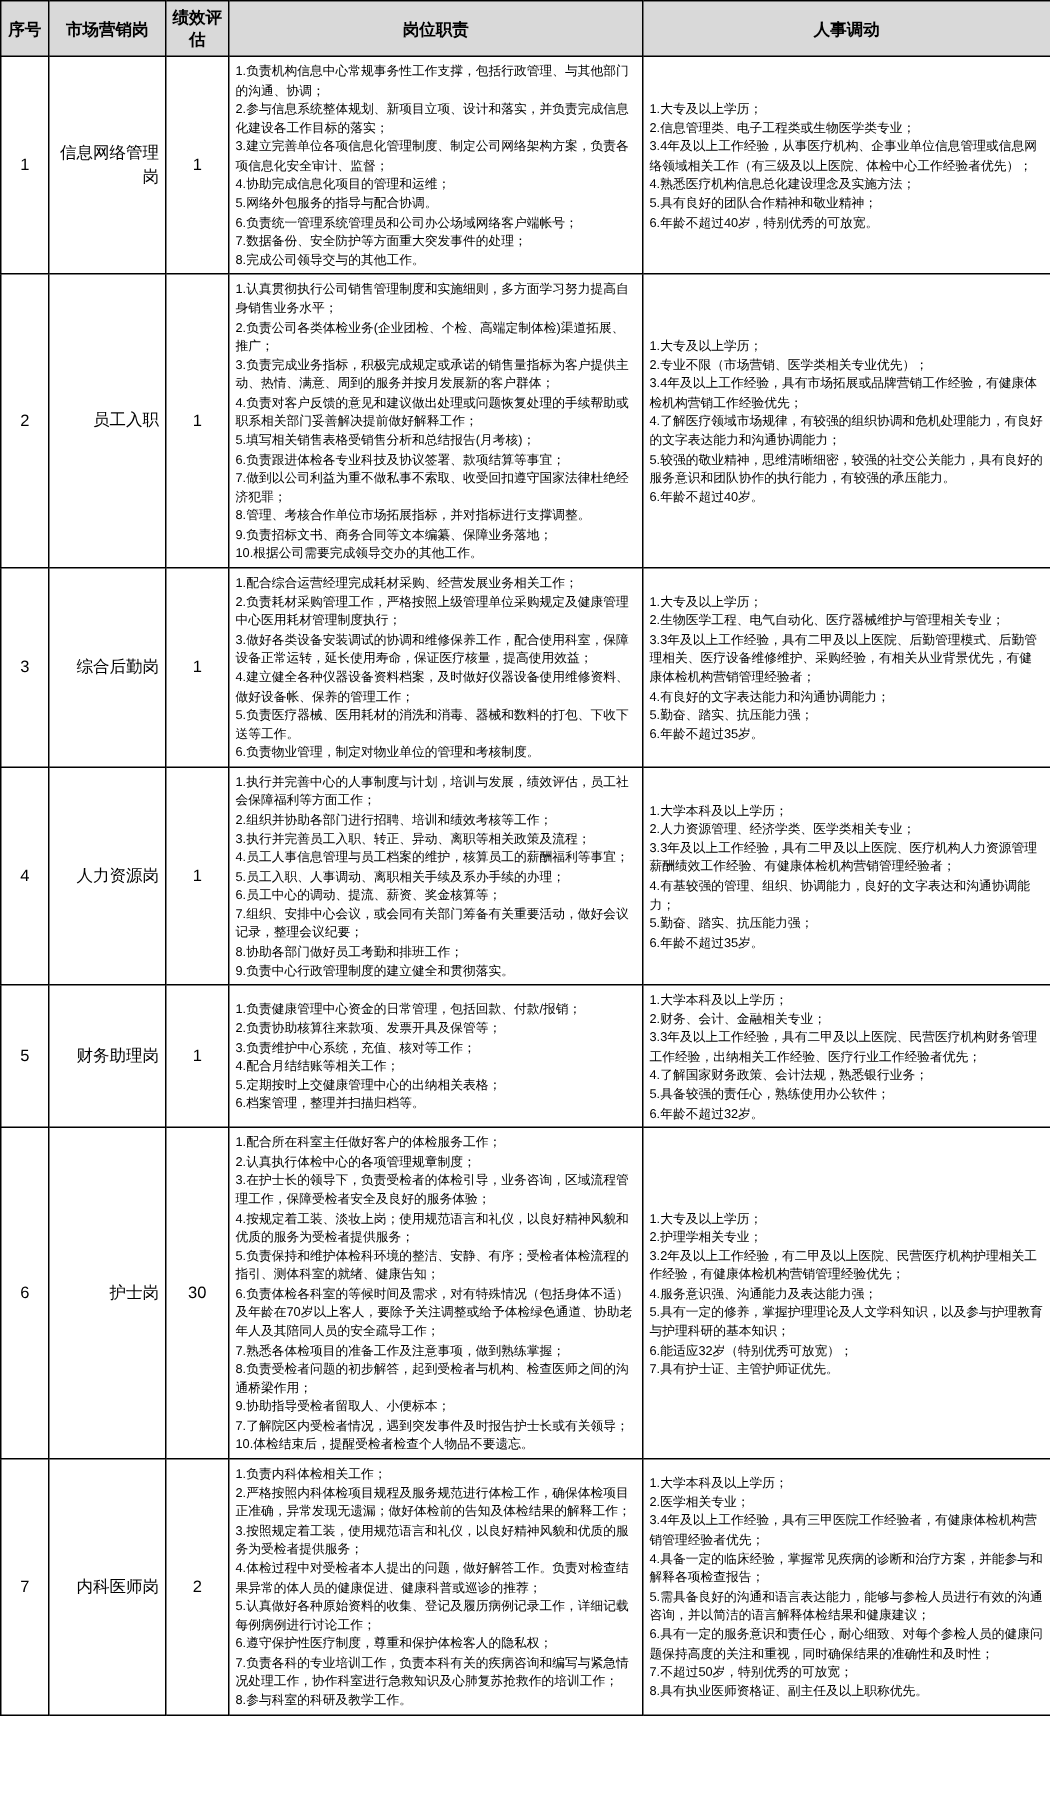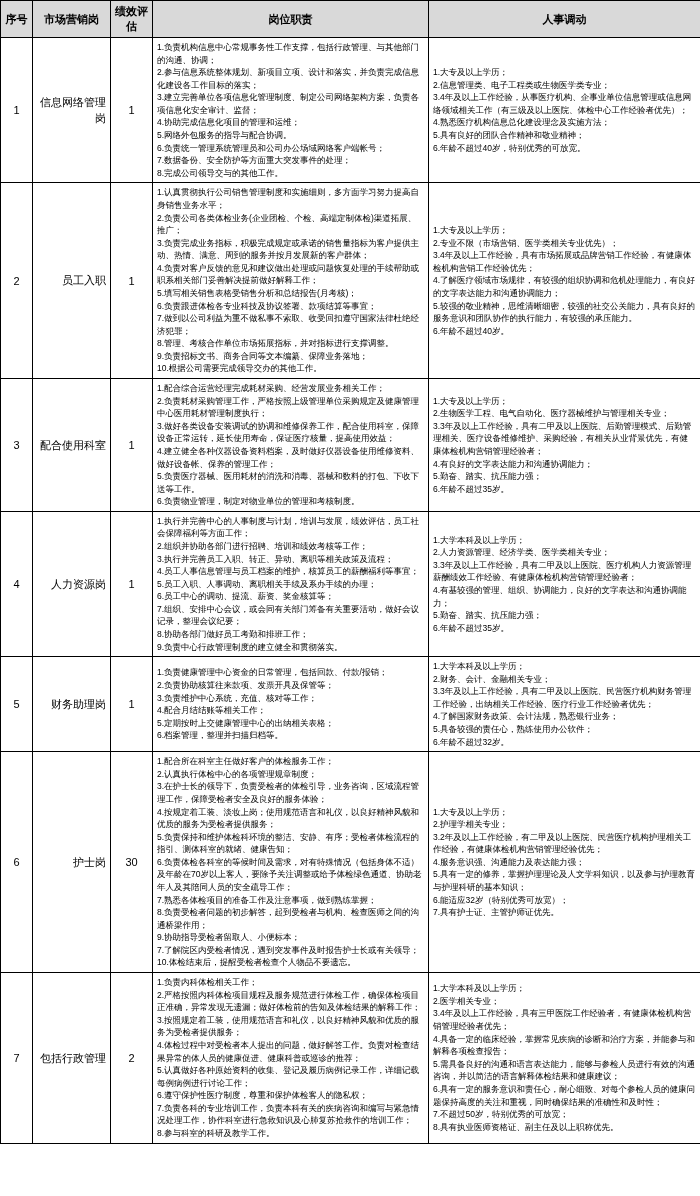--- a/index.html
+++ b/index.html
@@ -119,21 +119,21 @@
 10.根据公司需要完成领导交办的其他工作。</td>
       <td class="req">1.大专及以上学历；
 2.专业不限（市场营销、医学类相关专业优先）；
 3.4年及以上工作经验，具有市场拓展或品牌营销工作经验，有健康体检机构营销工作经验优先；
 4.了解医疗领域市场规律，有较强的组织协调和危机处理能力，有良好的文字表达能力和沟通协调能力；
 5.较强的敬业精神，思维清晰细密，较强的社交公关能力，具有良好的服务意识和团队协作的执行能力，有较强的承压能力。
 6.年龄不超过40岁。</td>
     </tr>
     <tr>
       <td class="idx">3</td>
-      <td class="post">配合使用科室</td>
+      <td class="post">综合后勤岗</td>
       <td class="num">1</td>
       <td class="duty">1.配合综合运营经理完成耗材采购、经营发展业务相关工作；
 2.负责耗材采购管理工作，严格按照上级管理单位采购规定及健康管理中心医用耗材管理制度执行；
 3.做好各类设备安装调试的协调和维修保养工作，配合使用科室，保障设备正常运转，延长使用寿命，保证医疗核量，提高使用效益；
 4.建立健全各种仪器设备资料档案，及时做好仪器设备使用维修资料、做好设备帐、保养的管理工作；
 5.负责医疗器械、医用耗材的消洗和消毒、器械和数料的打包、下收下送等工作。
 6.负责物业管理，制定对物业单位的管理和考核制度。</td>
       <td class="req">1.大专及以上学历；
 2.生物医学工程、电气自动化、医疗器械维护与管理相关专业；
 3.3年及以上工作经验，具有二甲及以上医院、后勤管理模式、后勤管理相关、医疗设备维修维护、采购经验，有相关从业背景优先，有健康体检机构营销管理经验者；
@@ -196,21 +196,21 @@
       <td class="req">1.大专及以上学历；
 2.护理学相关专业；
 3.2年及以上工作经验，有二甲及以上医院、民营医疗机构护理相关工作经验，有健康体检机构营销管理经验优先；
 4.服务意识强、沟通能力及表达能力强；
 5.具有一定的修养，掌握护理理论及人文学科知识，以及参与护理教育与护理科研的基本知识；
 6.能适应32岁（特别优秀可放宽）；
 7.具有护士证、主管护师证优先。</td>
     </tr>
     <tr>
       <td class="idx">7</td>
-      <td class="post">包括行政管理</td>
+      <td class="post">内科医师岗</td>
       <td class="num">2</td>
       <td class="duty">1.负责内科体检相关工作；
 2.严格按照内科体检项目规程及服务规范进行体检工作，确保体检项目正准确，异常发现无遗漏；做好体检前的告知及体检结果的解释工作；
 3.按照规定着工装，使用规范语言和礼仪，以良好精神风貌和优质的服务为受检者提供服务；
 4.体检过程中对受检者本人提出的问题，做好解答工作。负责对检查结果异常的体人员的健康促进、健康科普或巡诊的推荐；
 5.认真做好各种原始资料的收集、登记及履历病例记录工作，详细记载每例病例进行讨论工作；
 6.遵守保护性医疗制度，尊重和保护体检客人的隐私权；
 7.负责各科的专业培训工作，负责本科有关的疾病咨询和编写与紧急情况处理工作，协作科室进行急救知识及心肺复苏抢救作的培训工作；
 8.参与科室的科研及教学工作。</td>
       <td class="req">1.大学本科及以上学历；

